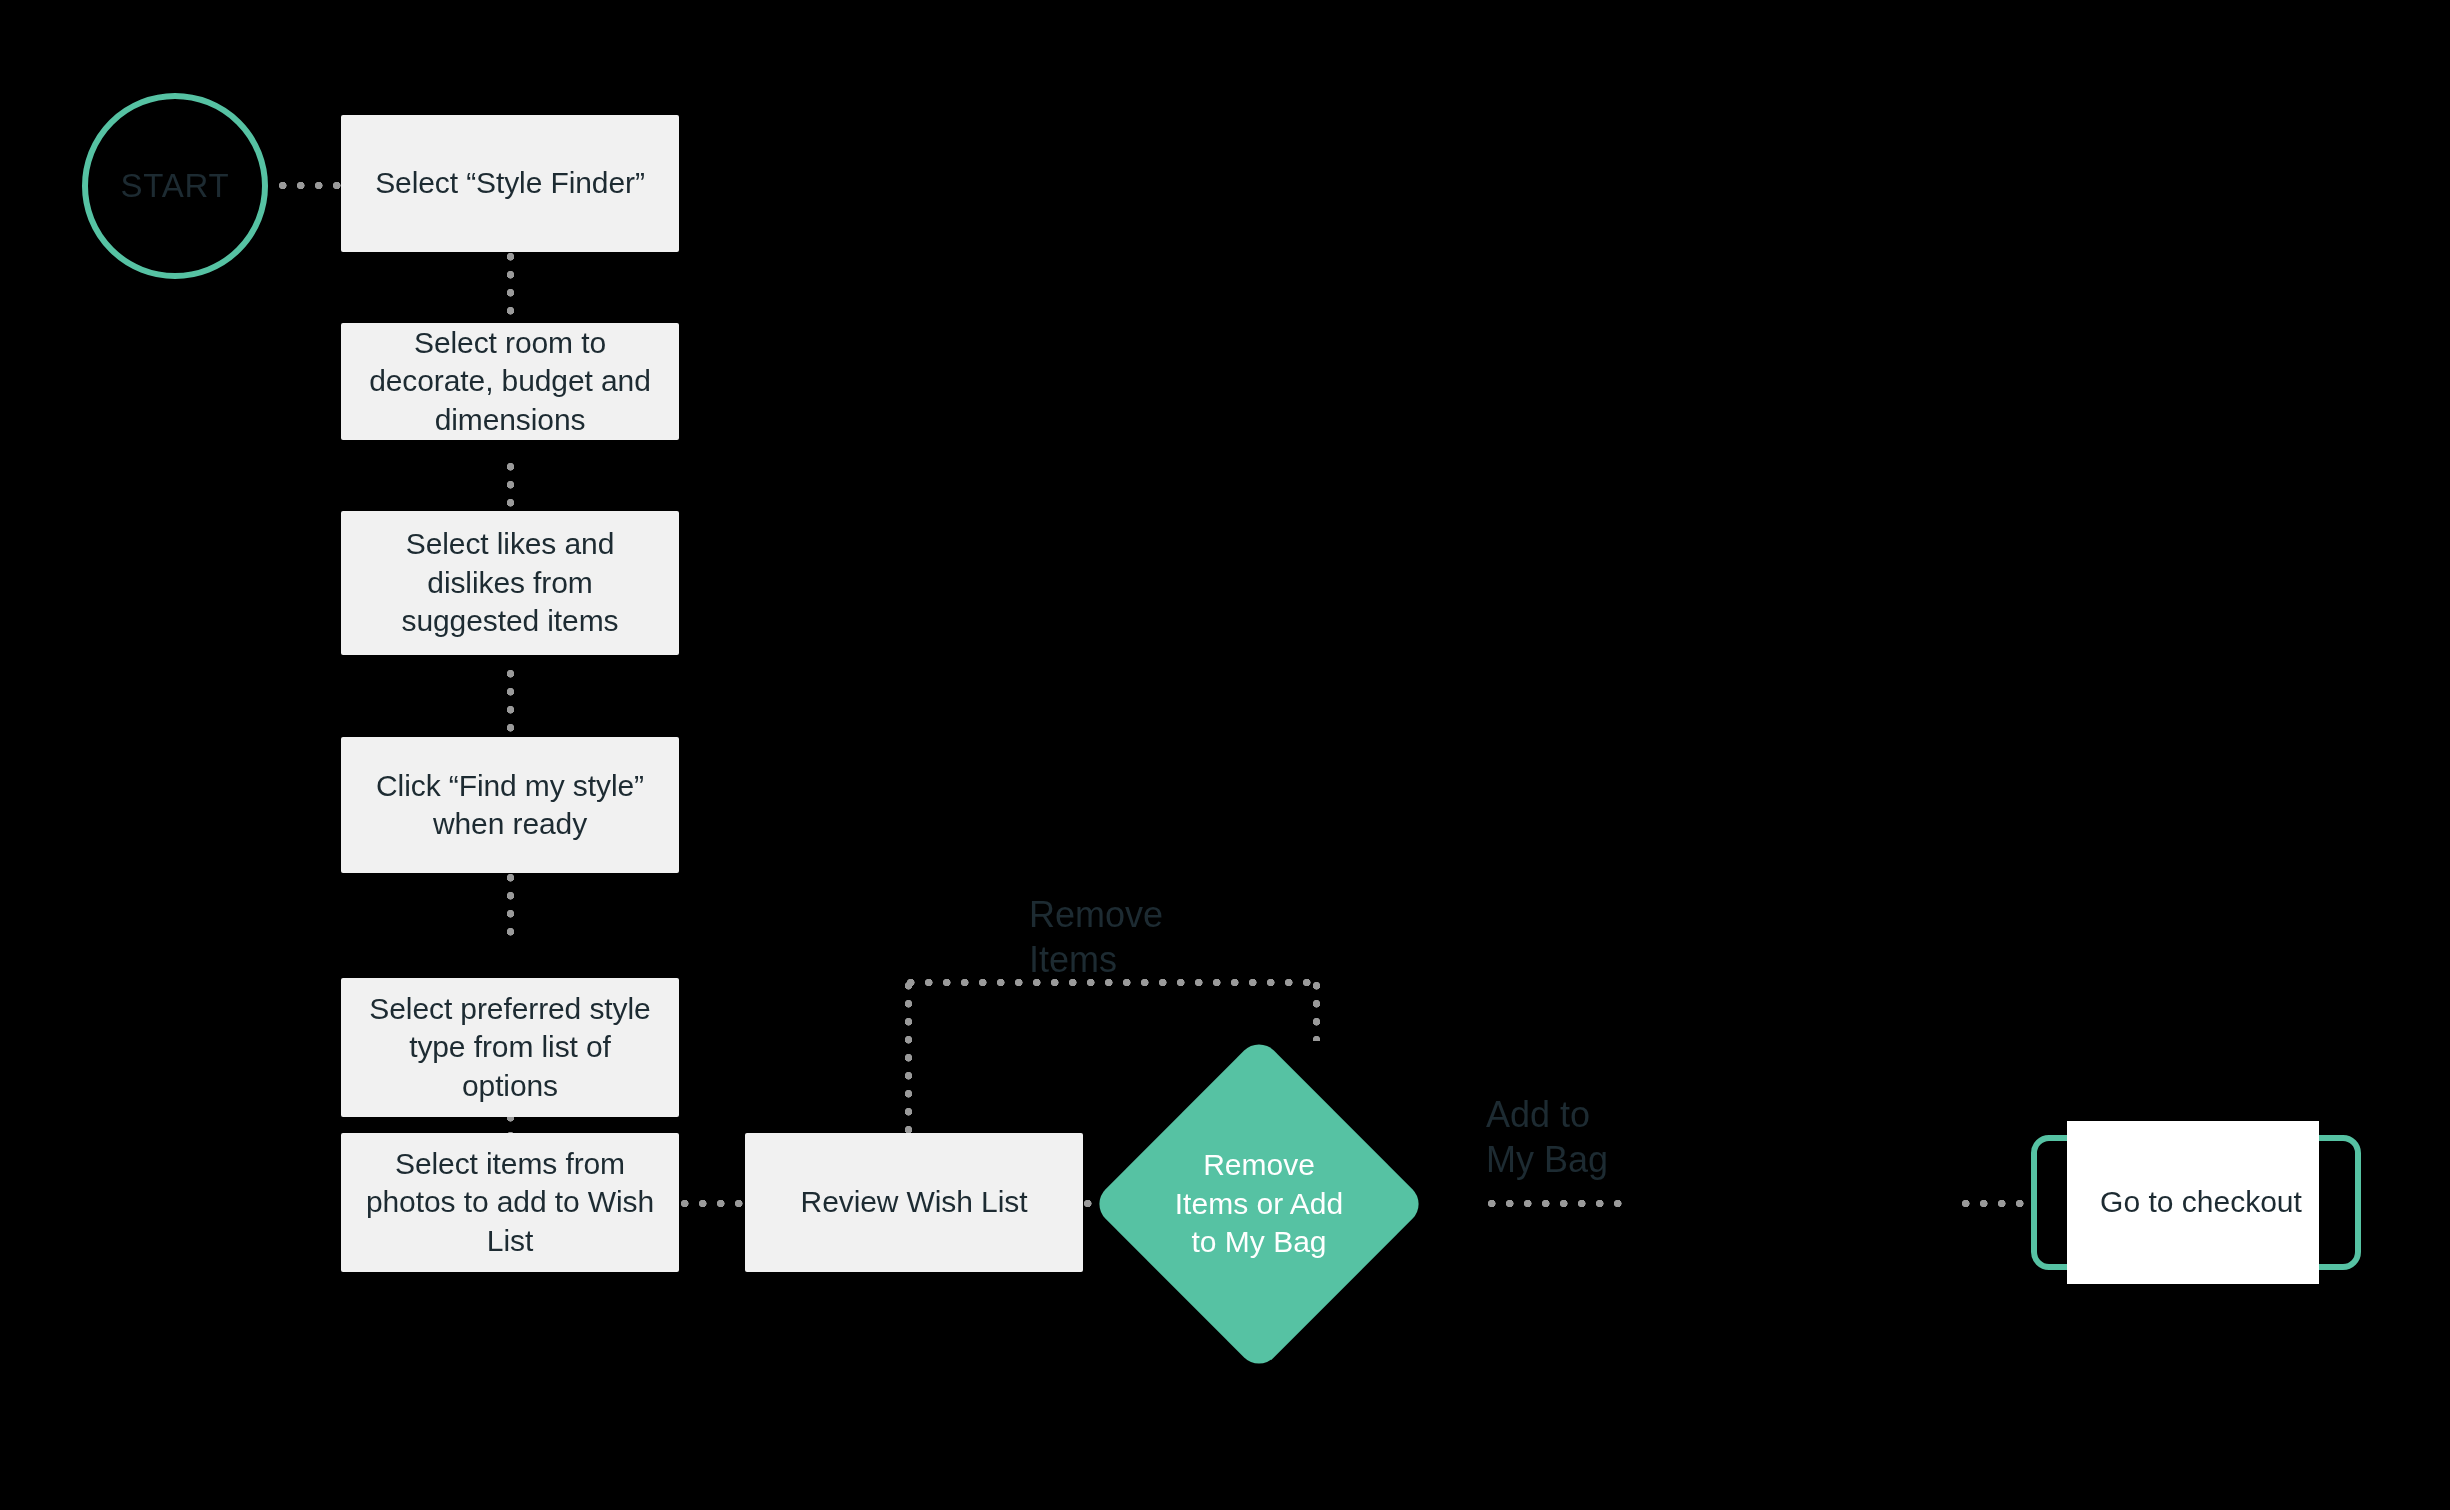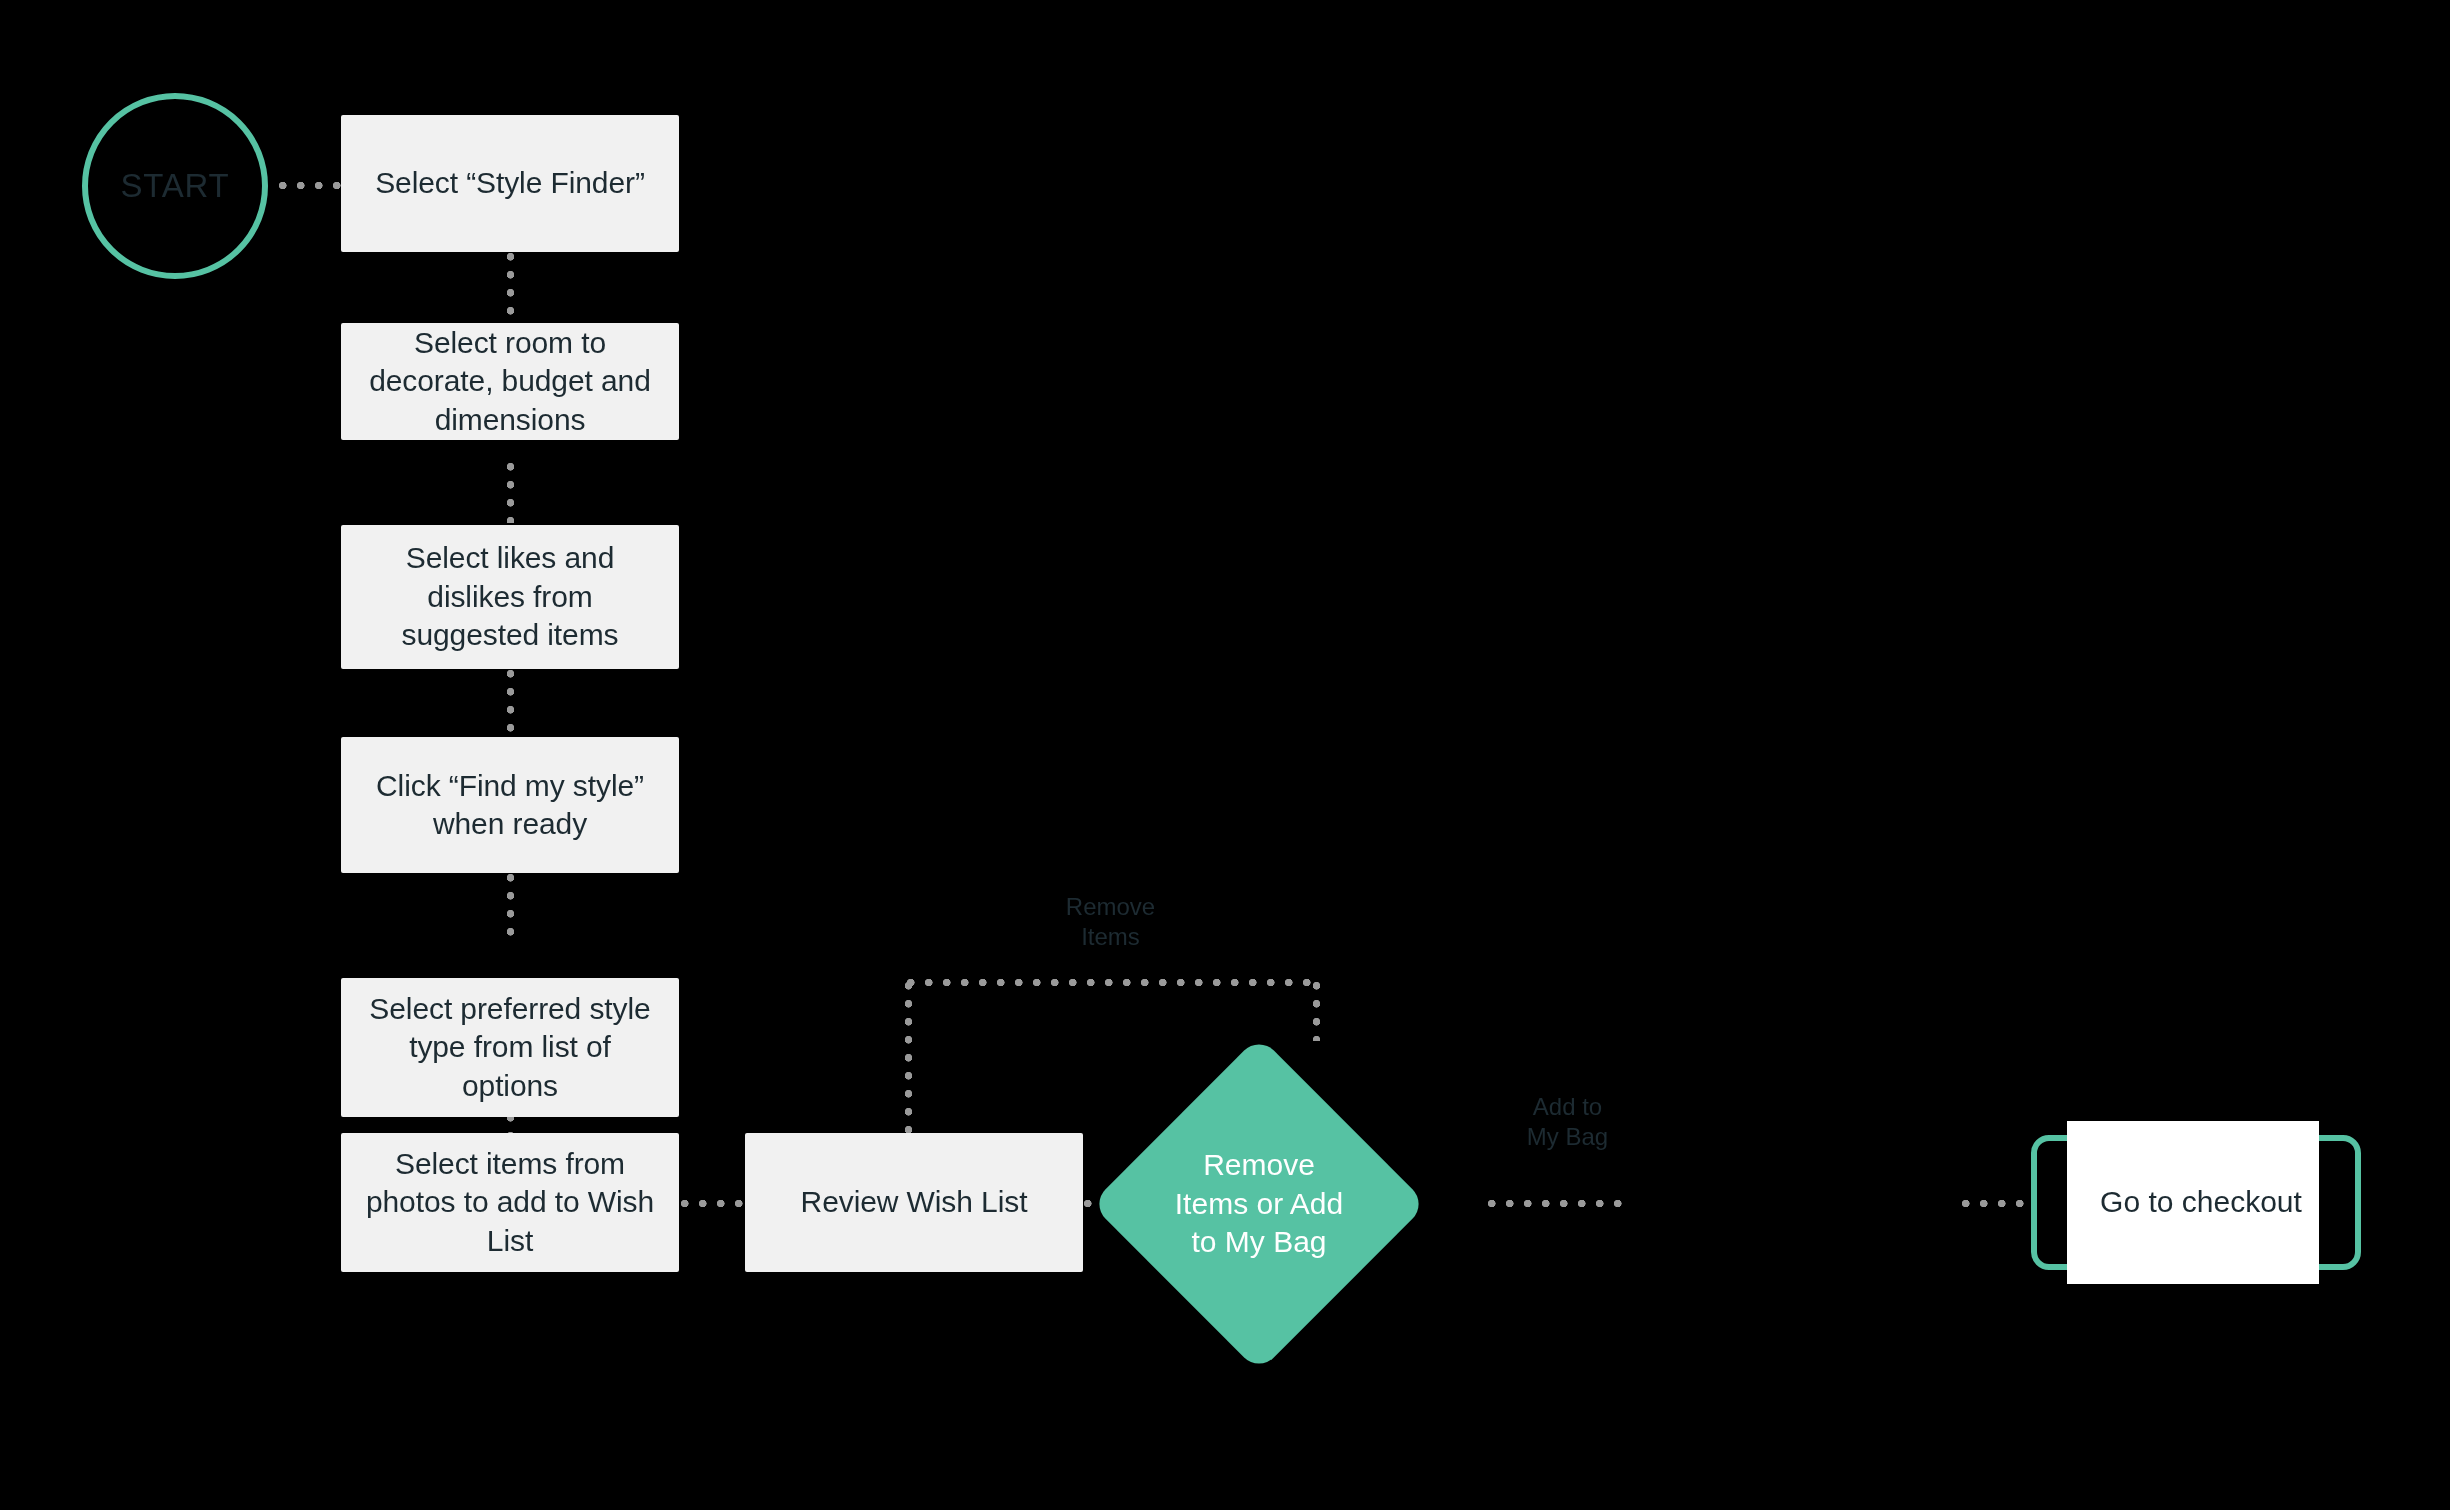--- a/index.html
+++ b/index.html
@@ -82,23 +82,22 @@
     font-size: 30px;
     line-height: 1.28;
     width: 74%;
     text-align: center;
   }
 
   
   .edge-label {
     position: absolute;
     color: #1d2b32;
-    font-size: 24px;
+    font-size: 36px;
     line-height: 1.26;
-    text-align: center;
     white-space: pre-line;
   }
 
   
   .conn {
     position: absolute;
     background-repeat: repeat;
   }
   .conn-v {
     width: 7.4px;
@@ -151,21 +150,21 @@
   </div>
 
   <div class="node process" style="left:341px; top:115px; width:338px; height:137px;">
     <span>Select “Style Finder”</span>
   </div>
 
   <div class="node process" style="left:341px; top:323px; width:338px; height:117px;">
     <span>Select room to decorate, budget and dimensions</span>
   </div>
 
-  <div class="node process" style="left:341px; top:525px; width:338px; height:144px;">
+  <div class="node process" style="left:341px; top:511px; width:338px; height:144px;">
     <span>Select likes and dislikes from suggested items</span>
   </div>
 
   <div class="node process" style="left:341px; top:737px; width:338px; height:136px;">
     <span>Click “Find my style” when ready</span>
   </div>
 
   <div class="node process" style="left:341px; top:939px; width:338px; height:139px;margin-top:39px;">
     <span>Select preferred style type from list of options</span>
   </div>

